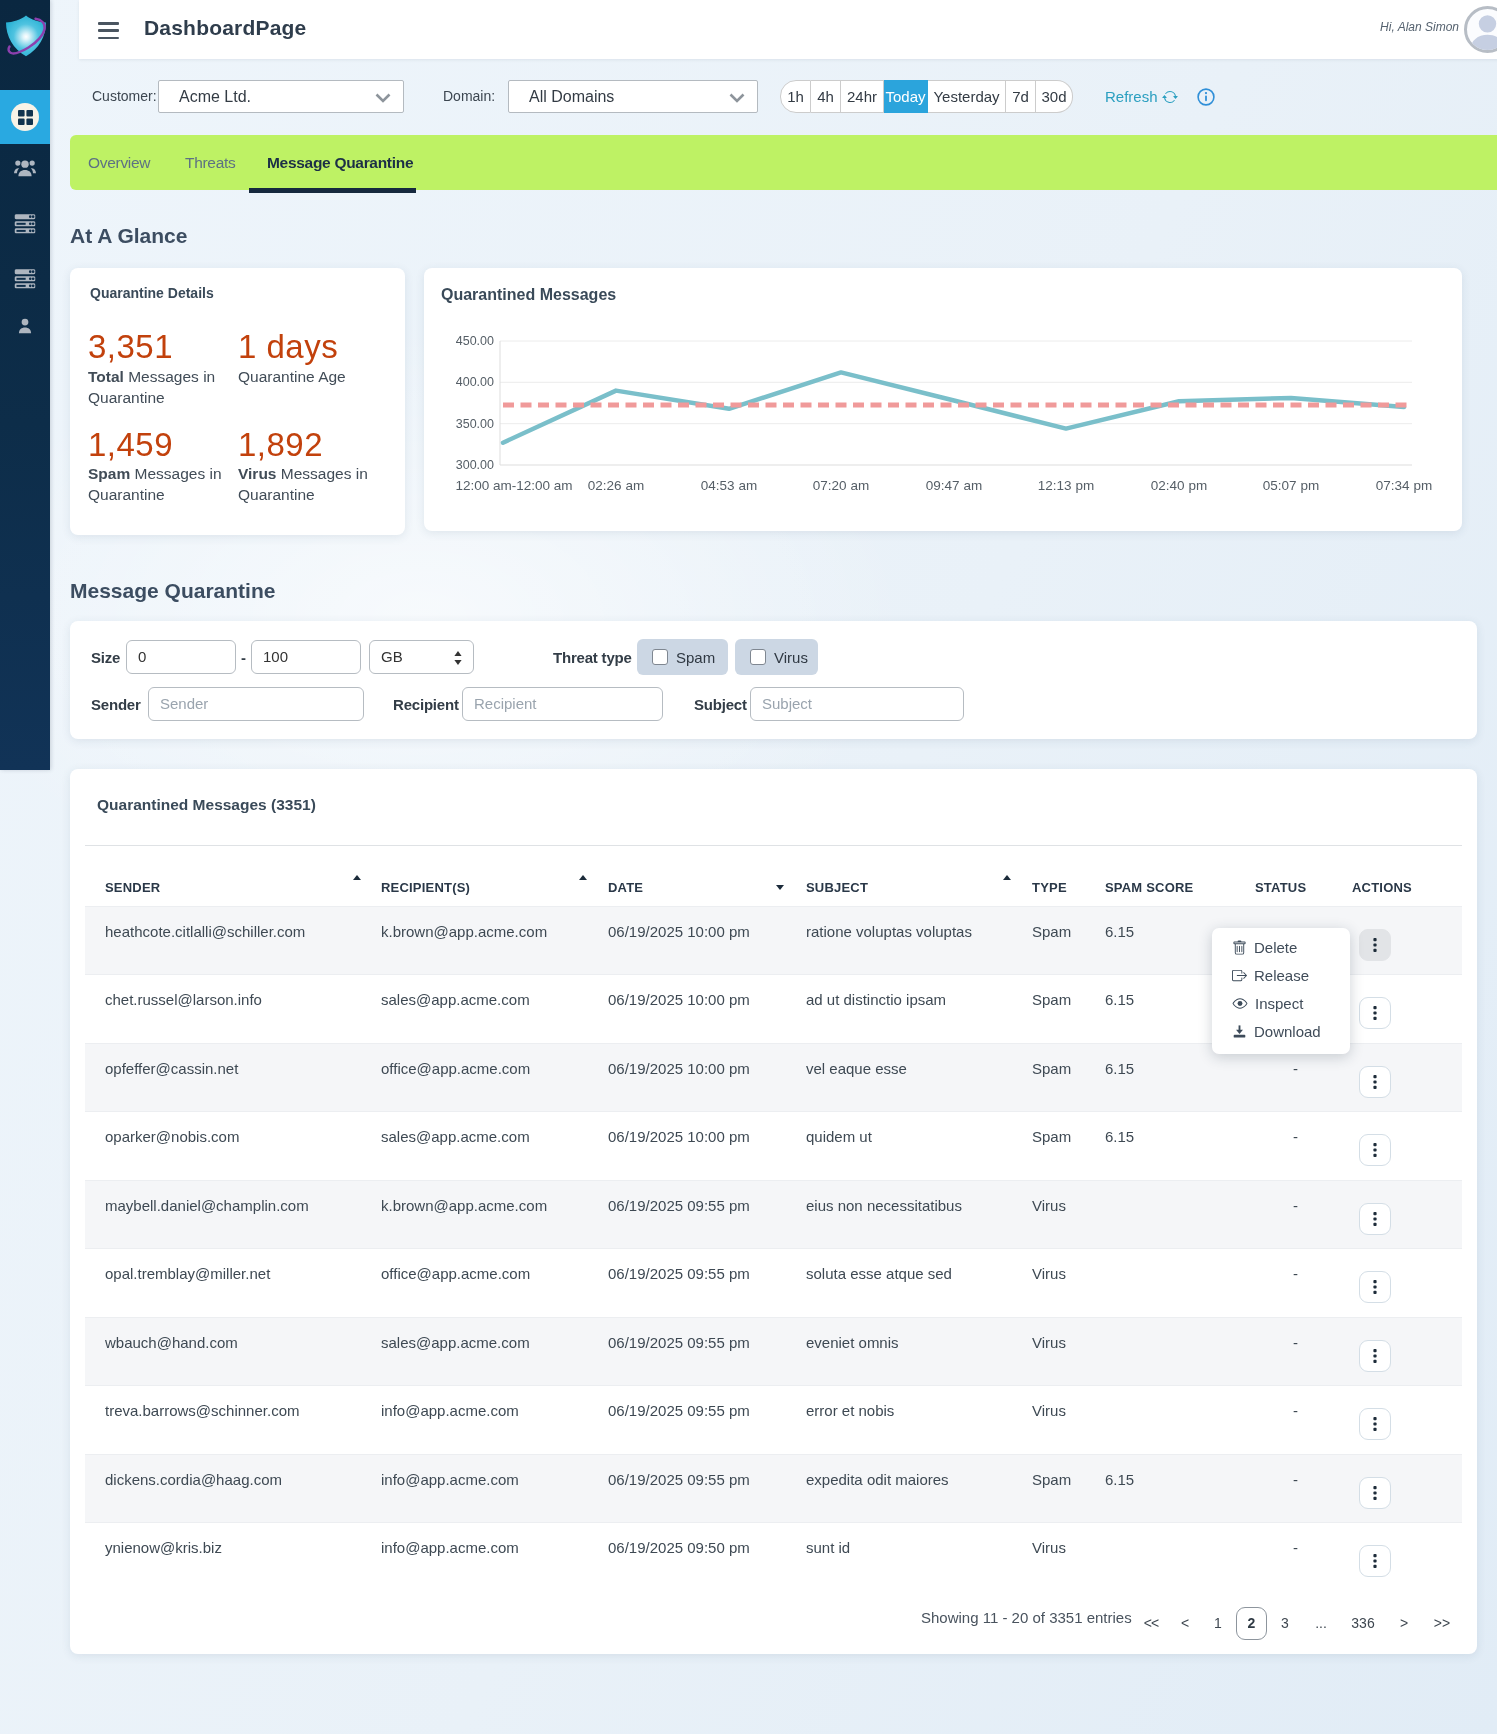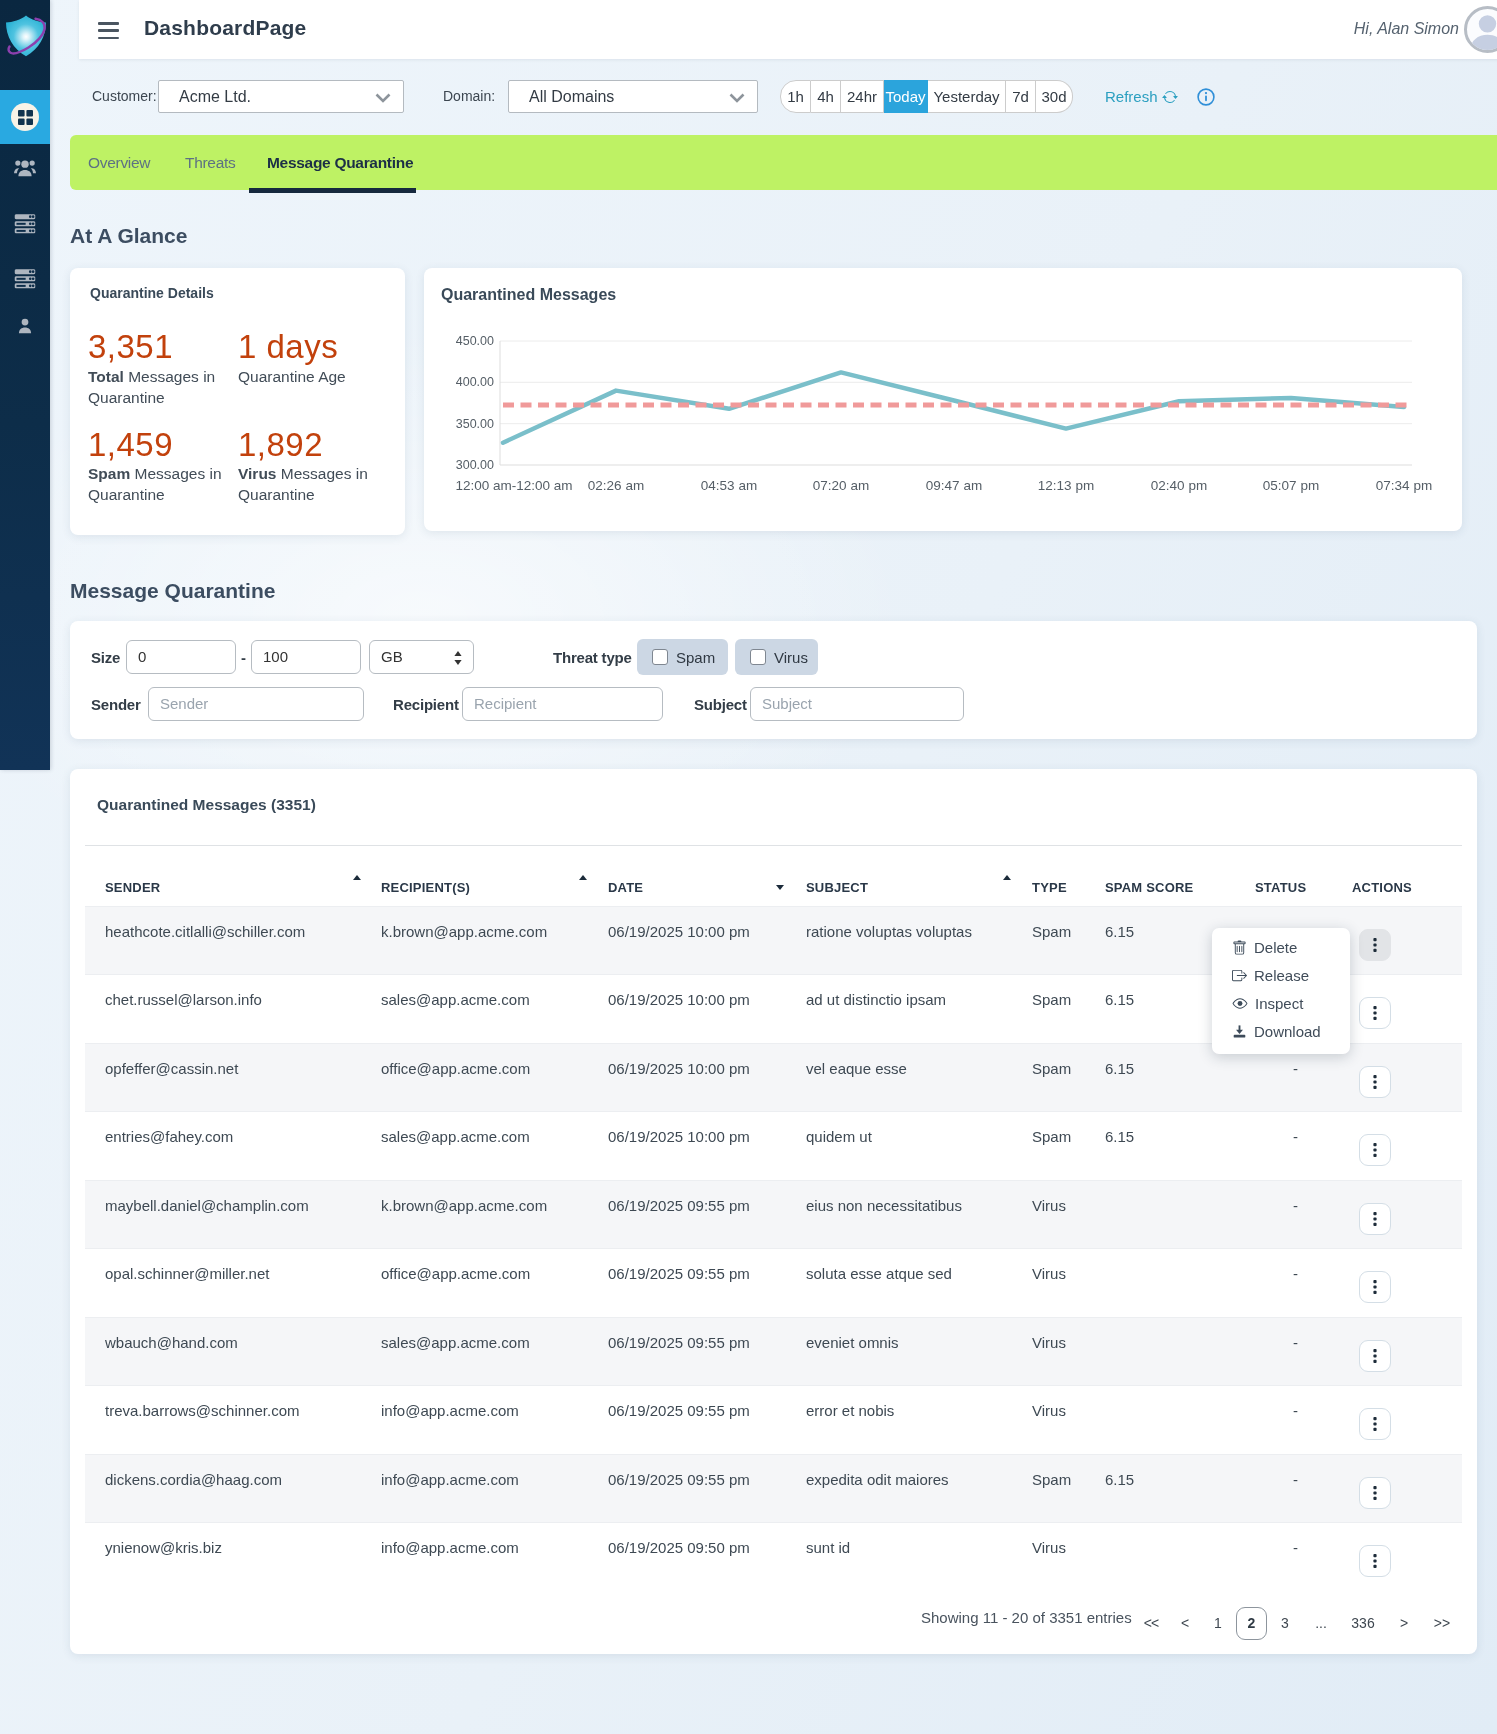--- a/index.html
+++ b/index.html
@@ -11,21 +11,21 @@
     radial-gradient(ellipse 700px 420px at 420px 620px, rgba(255,255,255,.6), rgba(255,255,255,0) 70%),
     radial-gradient(ellipse 900px 500px at 760px 1250px, rgba(255,255,255,.45), rgba(255,255,255,0) 70%),
     linear-gradient(115deg, #eef5fb 0%, #e9f1f8 55%, #e1ecf6 100%);
   overflow:hidden;
 }
 
 
 #header { position:absolute; left:50px; top:0; width:1447px; height:59px; background:#fff; box-shadow:0 1px 3px rgba(20,40,60,.08);margin-left:29px; }
 #hamb span { display:block; width:21px; height:2.5px; background:#4a5560; border-radius:1px; margin-bottom:4.8px; }
 #title { position:absolute; left:65px; top:16px; font-size:21px; font-weight:bold; color:#2f3d4c; letter-spacing:.2px; }
-#greet { position:absolute; right:67px; top:20px; font-size:16px; font-style:italic; color:#55626f; }
+#greet { position:absolute; right:67px; top:20px; font-size:12px; font-style:italic; color:#55626f; }
 #avatar { position:absolute; right:15px; top:6px; width:47px; height:47px; border-radius:50%; border:3px solid #b7bdc5; background:#fbfcfe; overflow:hidden; }
 
 
 #sidebar { position:absolute; left:0; top:0; width:50px; height:770px; background:linear-gradient(180deg,#0a2740 0%, #0d2d49 55%, #113357 100%); box-shadow:1px 0 4px rgba(20,40,60,.18); }
 #sb-active { position:absolute; left:0; top:90px; width:50px; height:54px; background:#29a9e1; }
 #sb-circle { position:absolute; left:11px; top:13px; width:28px; height:28px; border-radius:50%; background:#f7f3e7; }
 .sb-ic { position:absolute; left:50%; transform:translateX(-50%); }
 
 
 .flabel { position:absolute; font-size:14px; color:#3c4650;margin-left:20px; }
@@ -349,21 +349,21 @@
           <div class="abtn">
             <svg width="4" height="16" viewBox="0 0 4 16">
               <rect x="0.4" y="1" width="3.2" height="3.2" rx="1" fill="#1e2c3a"></rect>
               <rect x="0.4" y="6.4" width="3.2" height="3.2" rx="1" fill="#1e2c3a"></rect>
               <rect x="0.4" y="11.8" width="3.2" height="3.2" rx="1" fill="#1e2c3a"></rect>
             </svg>
           </div>
         </td>
   </tr>
   <tr class="r">
-    <td>entries@fahey.com</td>
+    <td>oparker@nobis.com</td>
         <td>sales@app.acme.com</td>
         <td>06/19/2025 10:00 pm</td>
         <td>quidem ut</td>
         <td>Spam</td>
         <td>6.15</td>
         <td class="stat">-</td>
     <td class="act">
           <div class="abtn">
             <svg width="4" height="16" viewBox="0 0 4 16">
               <rect x="0.4" y="1" width="3.2" height="3.2" rx="1" fill="#1e2c3a"></rect>
@@ -385,21 +385,21 @@
           <div class="abtn">
             <svg width="4" height="16" viewBox="0 0 4 16">
               <rect x="0.4" y="1" width="3.2" height="3.2" rx="1" fill="#1e2c3a"></rect>
               <rect x="0.4" y="6.4" width="3.2" height="3.2" rx="1" fill="#1e2c3a"></rect>
               <rect x="0.4" y="11.8" width="3.2" height="3.2" rx="1" fill="#1e2c3a"></rect>
             </svg>
           </div>
         </td>
   </tr>
   <tr class="r">
-    <td>opal.schinner@miller.net</td>
+    <td>opal.tremblay@miller.net</td>
         <td>office@app.acme.com</td>
         <td>06/19/2025 09:55 pm</td>
         <td>soluta esse atque sed</td>
         <td>Virus</td>
         <td></td>
         <td class="stat">-</td>
     <td class="act">
           <div class="abtn">
             <svg width="4" height="16" viewBox="0 0 4 16">
               <rect x="0.4" y="1" width="3.2" height="3.2" rx="1" fill="#1e2c3a"></rect>

